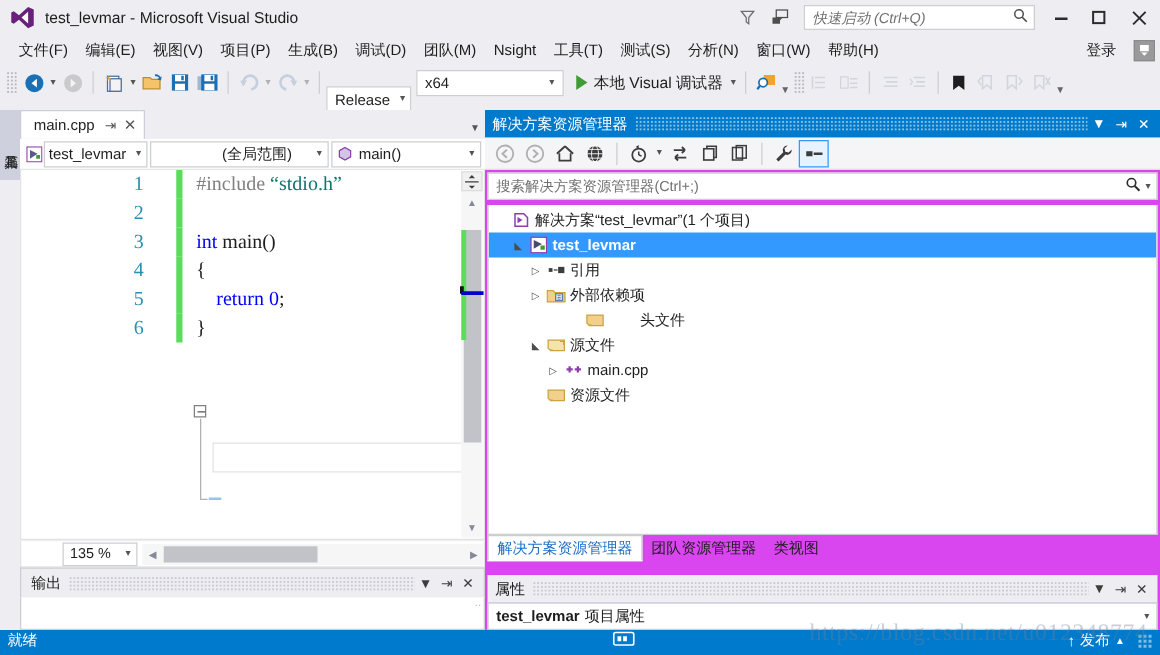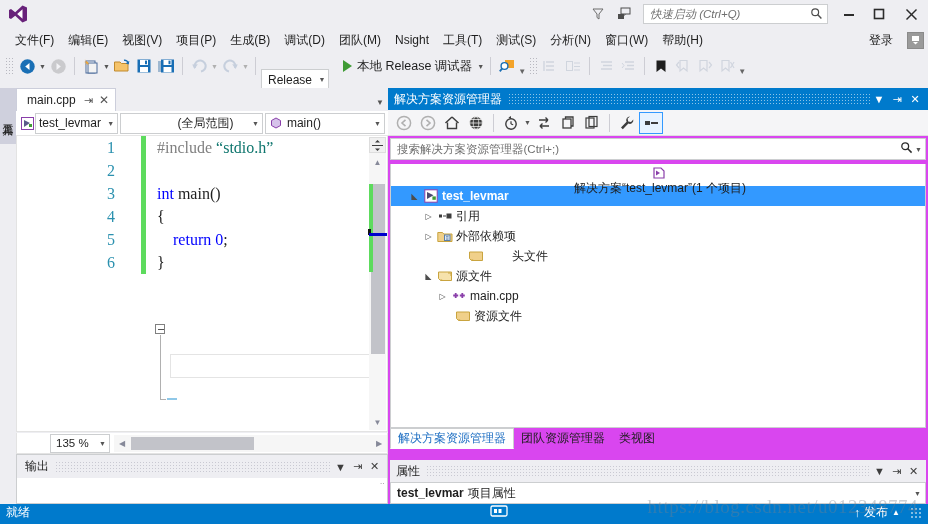--- a/index.html
+++ b/index.html
@@ -208,20 +208,21 @@
 </head>
 <body>
 
 <div id="titlebar">
   <div id="vs-logo">
     <svg width="20" height="20" viewBox="0 0 20 20">
       <path d="M14.5 1.5 L19 3.6 V16.4 L14.5 18.5 L7.2 11.8 L3.0 15 L1 14 V6 L3.0 5 L7.2 8.2 Z" fill="#68217a"></path>
       <path d="M14.5 5.3 V14.7 L9.2 10 Z" fill="#fff"></path>
     </svg>
   </div>
+  <div id="title-text">test_levmar - Microsoft Visual Studio</div>
   <div id="title-right">
     <div class="tb-ico">
       <svg width="14" height="14" viewBox="0 0 14 14">
           <path d="M2 2 H12 L8 7 V12 L6 10.5 V7 Z" fill="none" stroke="#6d6d6d" stroke-width="1"></path>
         </svg>
     </div>
     <div class="tb-ico">
       <svg width="15" height="14" viewBox="0 0 15 14">
         <rect x="4" y="1" width="9" height="6" fill="none" stroke="#4d4d4d"></rect>
         <path d="M6 7 L6 9.5 L8.5 7" fill="none" stroke="#4d4d4d"></path>
@@ -343,24 +344,28 @@
         <path d="M15.8 5.6 L10.2 5.2 L13.4 10 Z" fill="#7e97b8"></path>
       </svg>
   </div>
   <div class="caret dim">▼</div>
   <div class="sep"></div>
   <div class="combo" id="cfg-combo">
     <span class="cval">Release</span>
     <span class="carr">▼</span>
   </div>
   <div style="width:4px"></div>
+  <div class="combo" id="plat-combo">
+    <span class="cval">x64</span>
+    <span class="carr">▼</span>
+  </div>
   <div style="width:6px"></div>
   <div id="run-btn">
     <span class="tri"></span>
-    <span>本地 Release 调试器</span>
+    <span>本地 Visual 调试器</span>
   </div>
   <div class="caret">▼</div>
   <div class="sep"></div>
   <div class="tbtn">
     <svg width="17" height="16" viewBox="0 0 17 16">
       <rect x="6" y="2" width="9" height="8" fill="#f3a32a"></rect>
       <circle cx="5.5" cy="8" r="3.4" fill="#fff" stroke="#1a6fb5" stroke-width="1.4"></circle>
       <line x1="3" y1="10.6" x2="0.8" y2="13.4" stroke="#1a6fb5" stroke-width="1.8"></line>
     </svg>
   </div>
@@ -633,21 +638,21 @@
       <span class="mag">
         <svg width="13" height="13" viewBox="0 0 13 13">
             <circle cx="5.2" cy="5.2" r="3.4" fill="none" stroke="#2b2b2b" stroke-width="1.3"></circle>
             <line x1="7.8" y1="7.8" x2="11.6" y2="11.6" stroke="#2b2b2b" stroke-width="1.5"></line>
           </svg>
       </span>
       <span class="dd">▼</span>
     </div>
 
     <div id="se-tree">
-        <div class="tnode" style="padding-left: 2px; flex-direction: column;">
+        <div class="tnode" style="padding-left: 2px;">
           <span class="tw"></span>
           <span class="tico">
             <svg width="14" height="14" viewBox="0 0 14 14">
               <path d="M2 2 H9 L12 5 V12 H2 Z" fill="none" stroke="#8a3faa" stroke-width="1.2"></path>
               <path d="M4 4.5 L8 7 L4 9.5 Z" fill="#8a3faa"></path>
             </svg>
           </span>
           <span class="tlabel">解决方案“test_levmar”(1 个项目)</span>
         </div>
         <div class="tnode sel" style="padding-left: 16px;">
@@ -707,21 +712,21 @@
         <div class="tnode" style="padding-left: 44px;">
           <span class="tw">▷</span>
           <span class="tico">
             <svg width="16" height="13" viewBox="0 0 16 13">
               <path d="M2.2 5.5 H7.2 M4.7 3 V8" stroke="#8a3faa" stroke-width="1.8"></path>
               <path d="M8.8 5.5 H13.8 M11.3 3 V8" stroke="#8a3faa" stroke-width="1.8"></path>
             </svg>
           </span>
           <span class="tlabel">main.cpp</span>
         </div>
-        <div class="tnode" style="padding-left: 30px; margin-left: 18px;">
+        <div class="tnode" style="padding-left: 30px;">
           <span class="tw"></span>
           <span class="tico">
             <svg width="16" height="13" viewBox="0 0 16 13">
               <path d="M1.5 2 H14.5 V10.5 H3.5 L1.5 8.5 Z" fill="#f0d08a" stroke="#c9a43f"></path>
               <path d="M3 9.5 L4.2 11 L5.4 9.5 Z" fill="#c9a43f"></path>
             </svg>
           </span>
           <span class="tlabel">资源文件</span>
         </div>
       </div>

